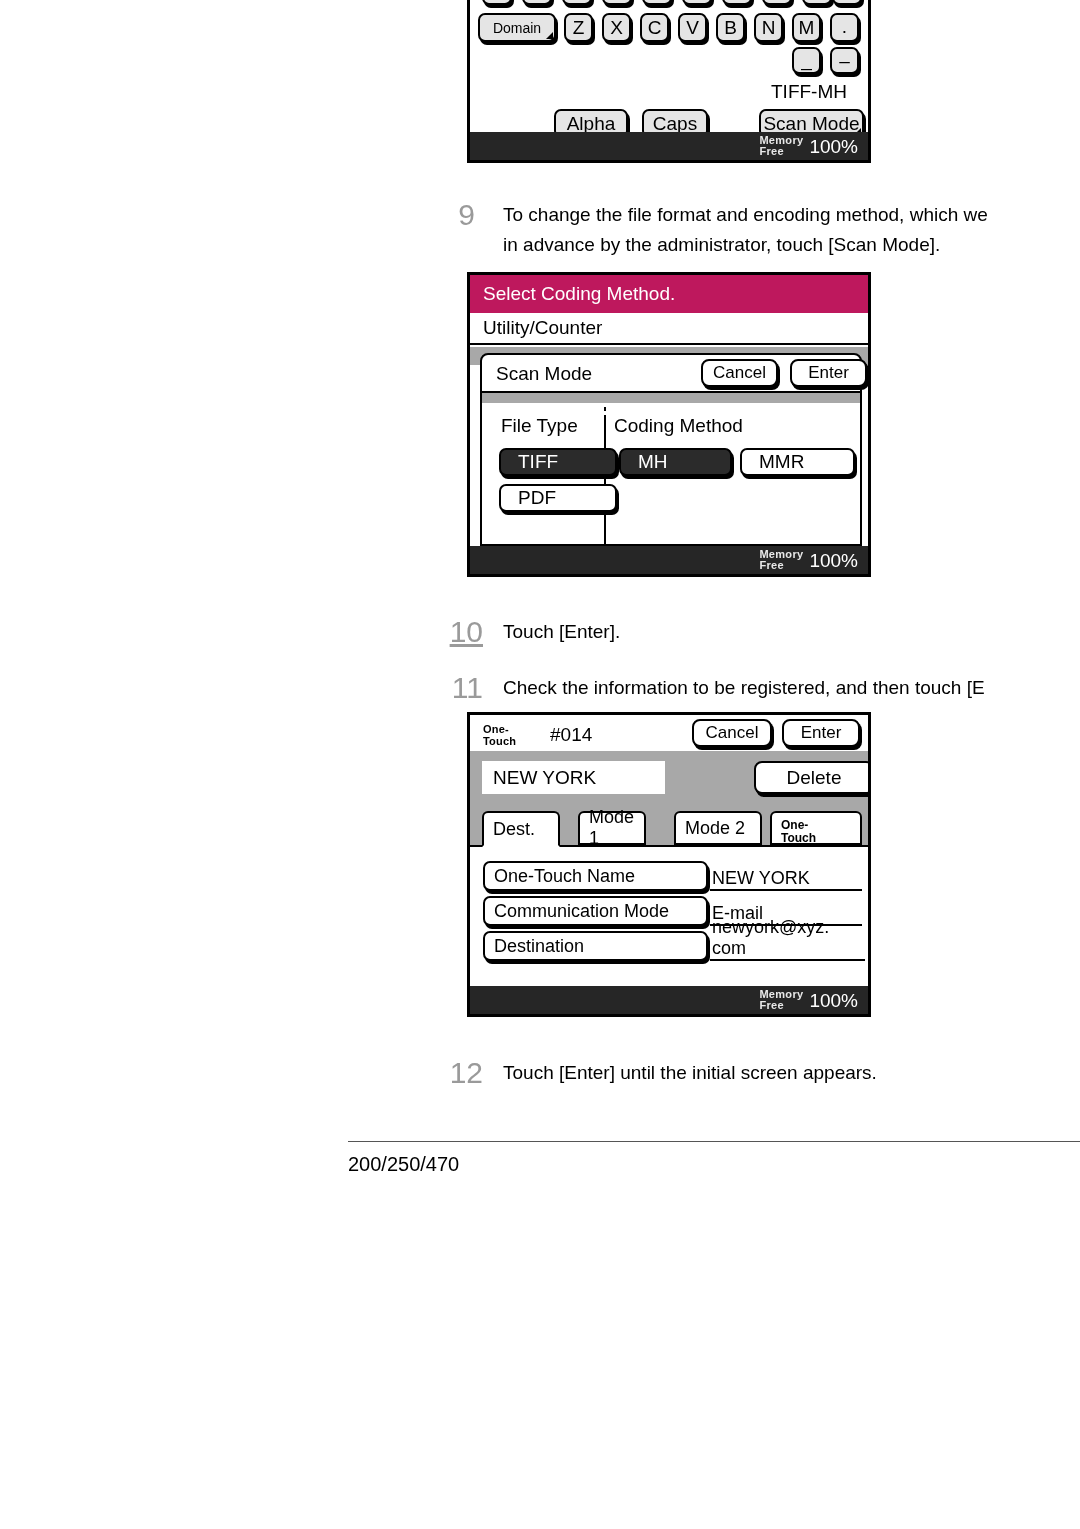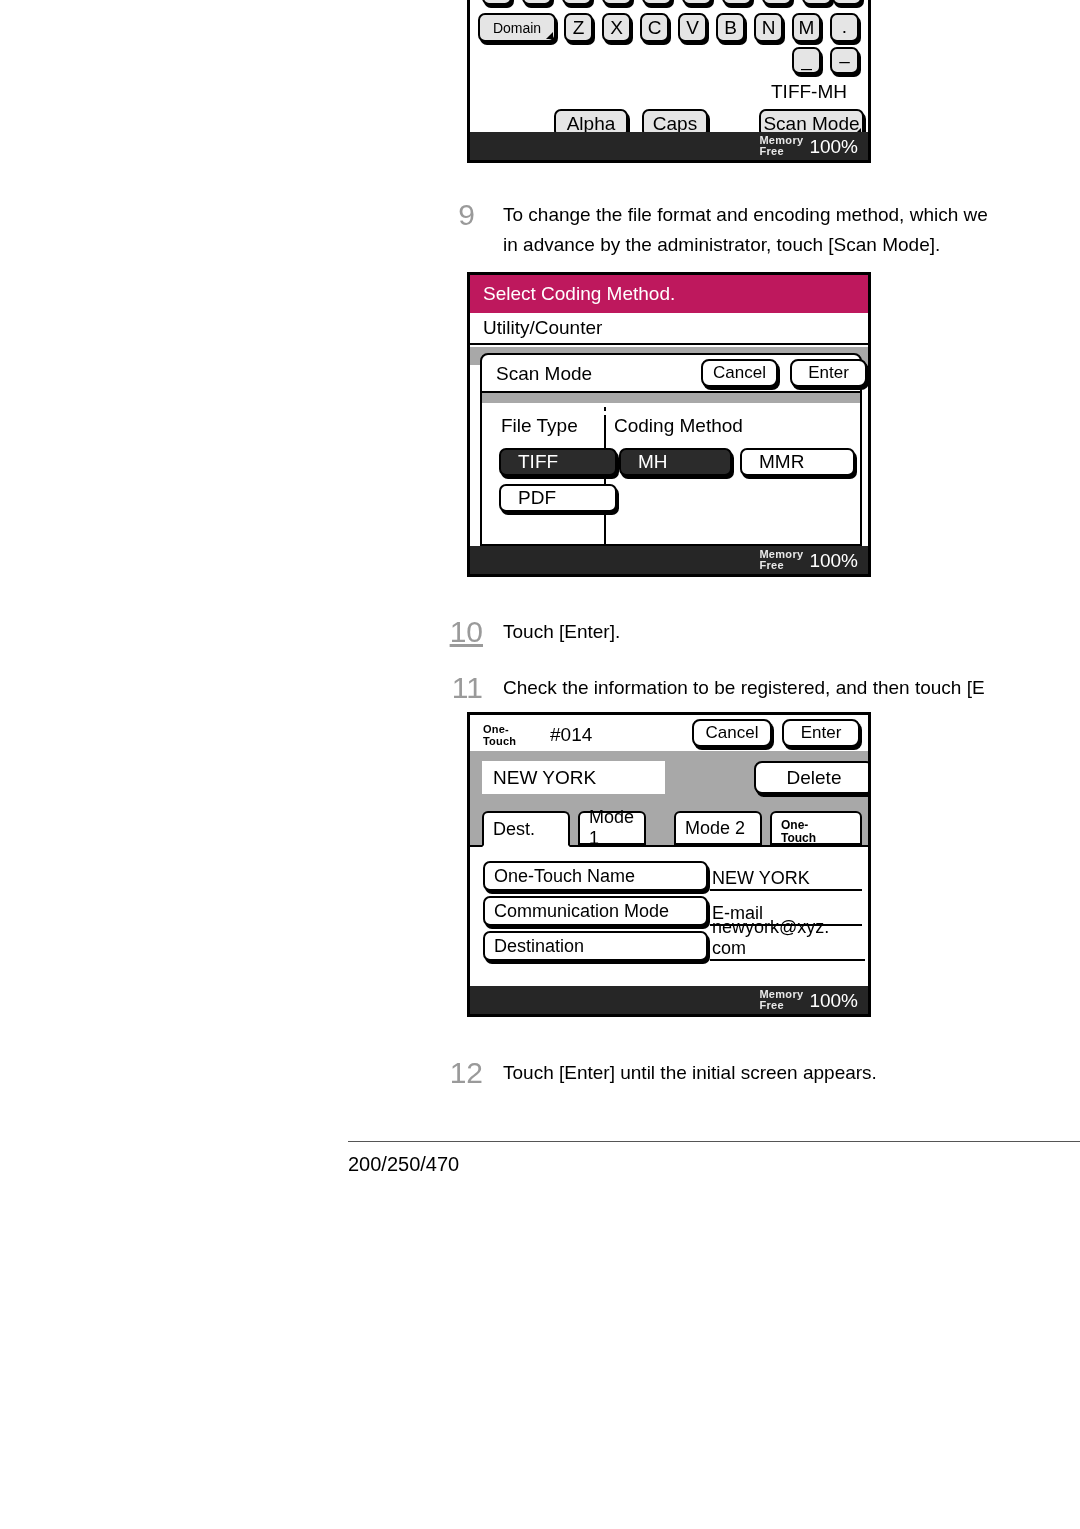--- a/index.html
+++ b/index.html
@@ -494,21 +494,21 @@
     <div class="ot-namefield" style="left:12px; top:46px; width:183px; height:33px;">
       <span>NEW YORK</span>
     </div>
 
     <div class="btn-pill" style="left:272px; top:46px; width:120px; height:33px; font-size:19px;margin-left:12px;">
       <span>Delete</span>
     </div>
 
     <div class="ot-gray" style="top:94px; height:36px;"></div>
 
-    <div class="tab active" style="left:12px; top:96px; width:88px; height:36px;">
+    <div class="tab active" style="left:12px; top:96px; width:78px; height:36px;">
       <span>Dest.</span>
     </div>
     <div class="tab" style="left:108px; top:96px; width:68px; height:34px;">
       <span>Mode 1</span>
     </div>
     <div class="tab" style="left:204px; top:96px; width:88px; height:34px;">
       <span>Mode 2</span>
     </div>
     <div class="tab stack" style="left:300px; top:96px; width:92px; height:34px;">
       <span>One-</span>

